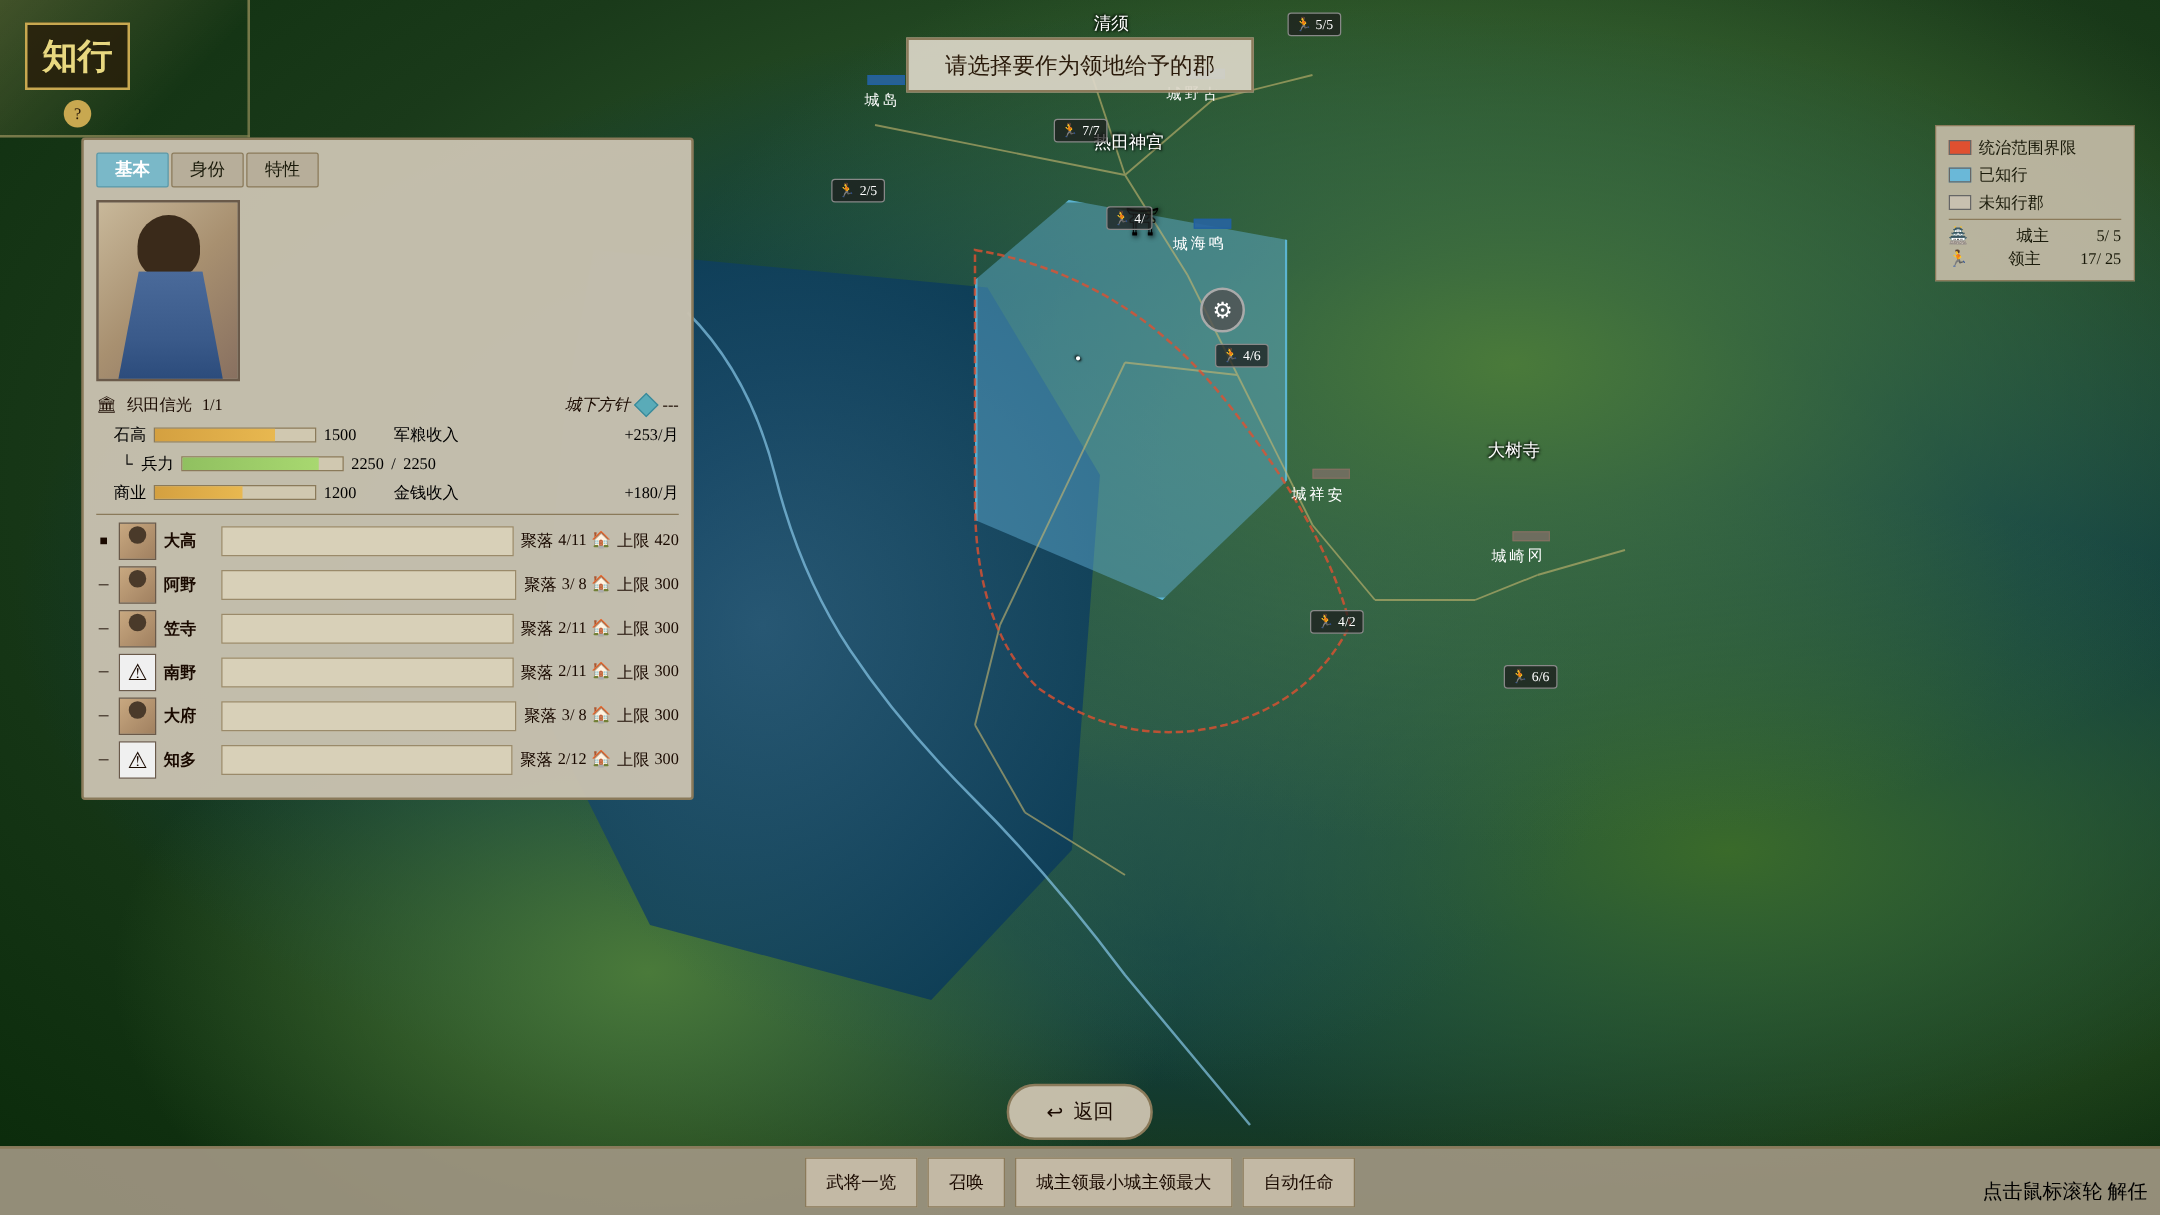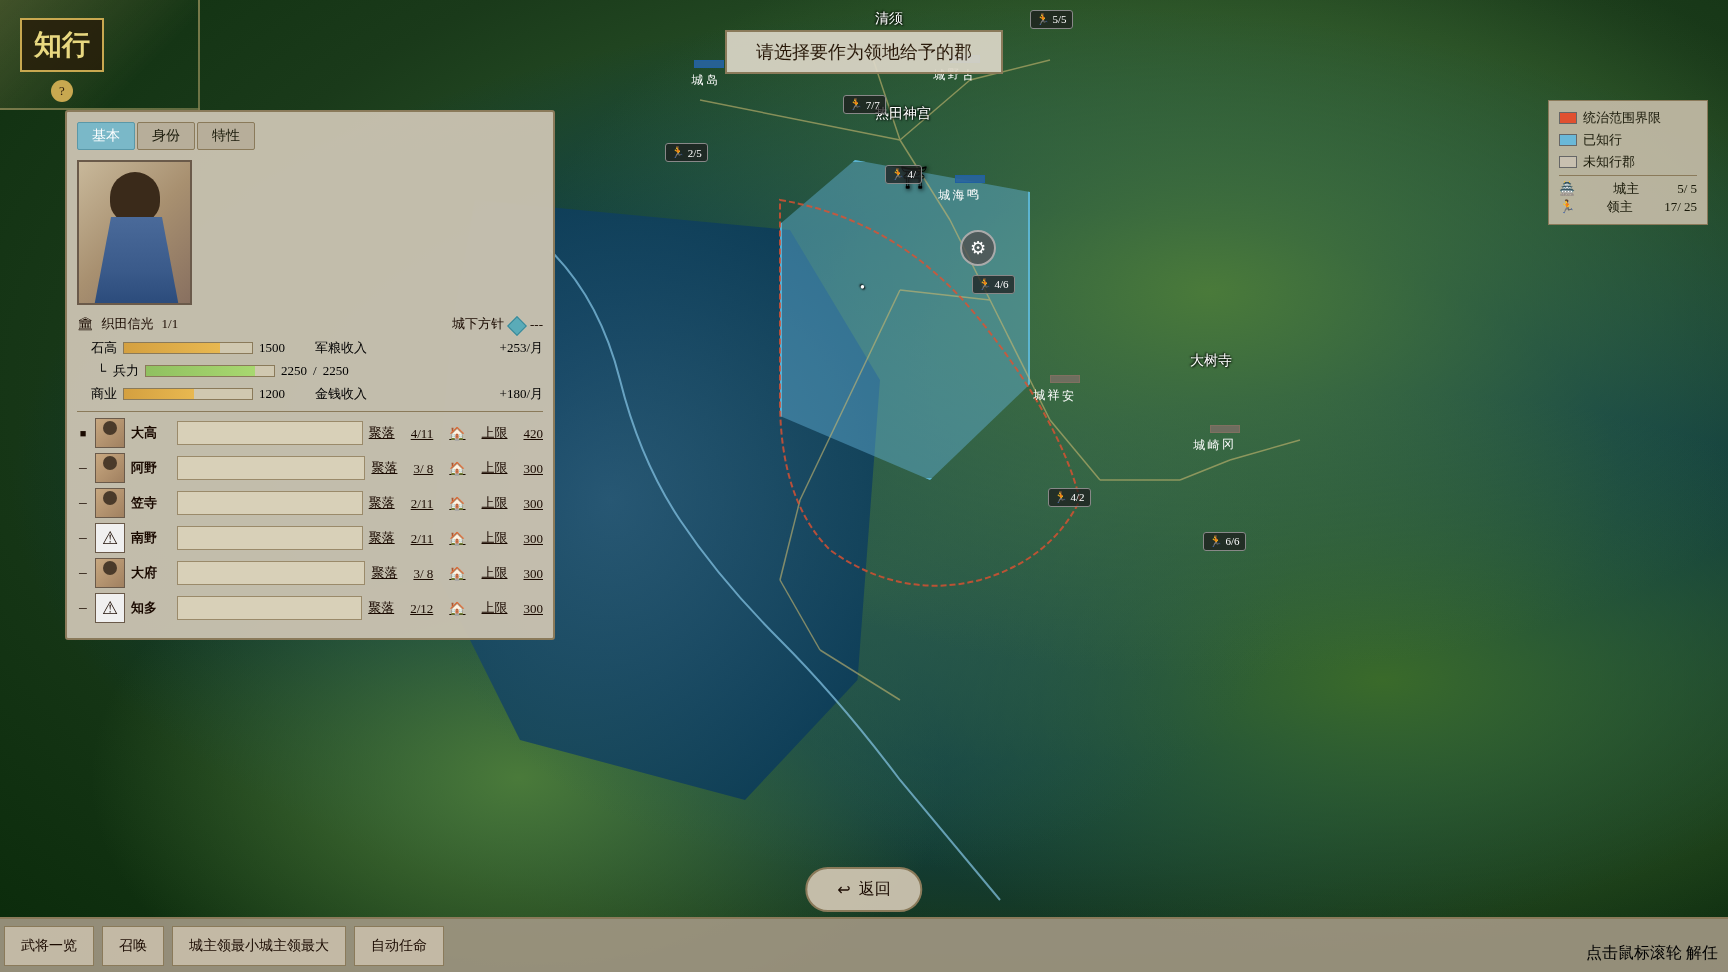--- a/index.html
+++ b/index.html
@@ -132,20 +132,21 @@
       border: 1px solid #8a7a5a;
       border-radius: 2px;
       font-size: 14px;
       color: #1a1a0a;
       cursor: pointer;
     }
     .tab.active {
       background: #7ab8c8;
       color: #fff;
       border-color: #5a98a8;
+      font-weight: bold;
     }
 
     
     .char-area {
       display: flex;
       gap: 12px;
       margin-bottom: 10px;
     }
 
     .char-portrait {
@@ -360,24 +361,23 @@
       height: 24px;
       background: #d8d0b8;
       border: 1px solid #9a8a6a;
       display: flex;
       align-items: center;
       padding: 0 4px;
     }
 
     .settlement-stats {
       display: flex;
-      align-items: flex-end;
-      gap: 16px;
+      align-items: flex-start;
+      gap: 4px;
       white-space: nowrap;
-      text-decoration: underline;
     }
 
     
     #title-area {
       position: absolute;
       top: 18px;
       left: 20px;
       z-index: 30;
       display: flex;
       align-items: center;
@@ -412,20 +412,21 @@
       position: absolute;
       bottom: 0;
       left: 0;
       right: 0;
       height: 55px;
       background: rgba(160, 150, 130, 0.92);
       border-top: 2px solid #8a7a5a;
       display: flex;
       align-items: center;
       z-index: 20;
+      justify-content: center;
     }
 
     .bottom-btn {
       height: 40px;
       padding: 0 16px;
       background: rgba(200, 190, 170, 0.9);
       border: 1px solid #8a7a5a;
       margin: 0 4px;
       font-size: 14px;
       color: #1a0a00;
@@ -670,21 +671,21 @@
   <div class="char-area">
     <div class="char-portrait"></div>
 
   </div>
 
   <div class="officer-row">
     <span>🏛</span>
     <span>织田信光</span>
     <span>1/1</span>
 
-    <span style="margin-left:auto; display:flex; align-items:flex-end; gap:6px;">
+    <span style="margin-left:auto; display:flex; align-items:center; gap:6px;font-style:italic;">
       <span>城下方针</span>
       <div class="diamond" style="width:14px;height:14px;"></div>
       <span>---</span>
     </span>
   </div>
 
   <div class="resource-section">
 
     <div class="resource-row">
       <span class="res-label">石高</span>

